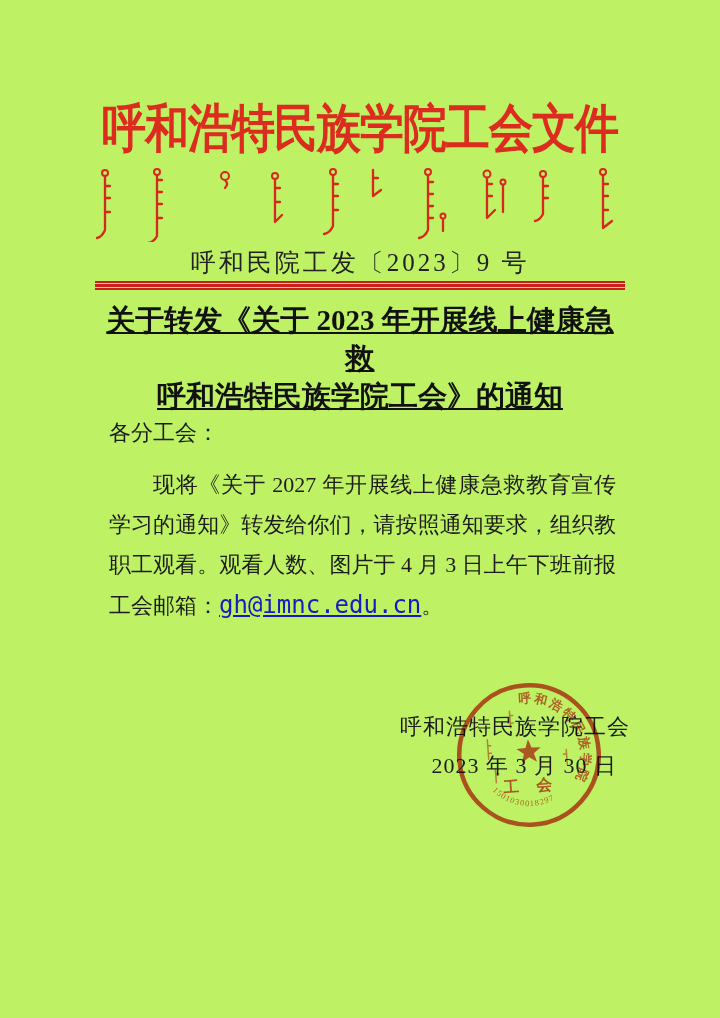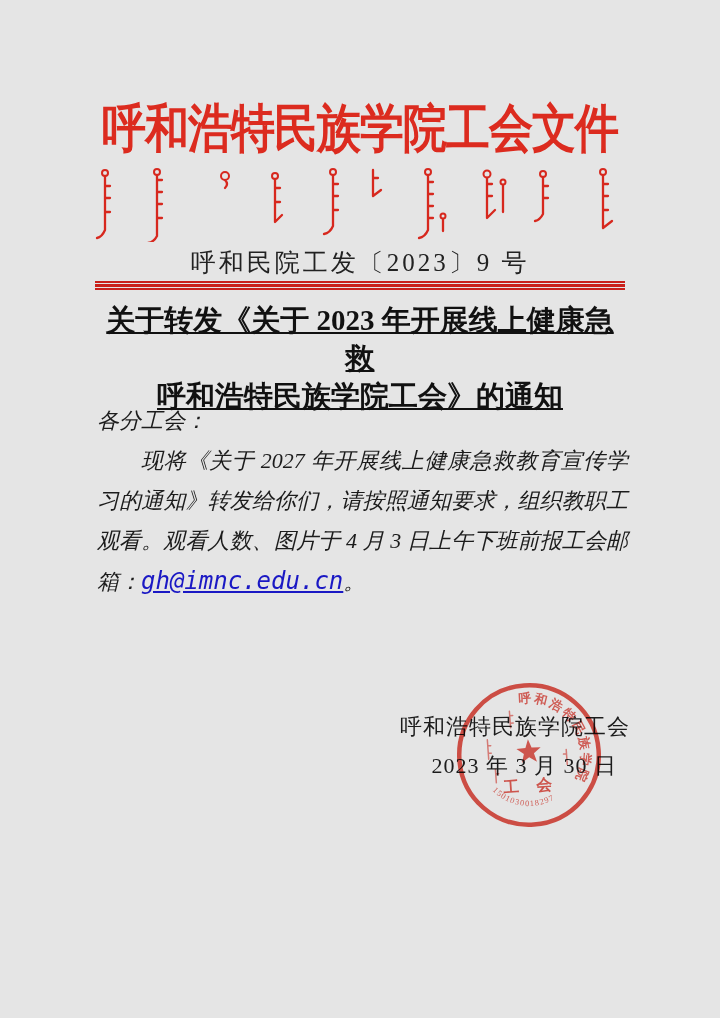--- a/index.html
+++ b/index.html
@@ -1,17 +1,17 @@
 <!DOCTYPE html>
 <html><head>
 <meta charset="utf-8">
 <style>
   html,body{margin:0;padding:0;background:#ffffff;}
   .page{
-    position:relative;width:720px;height:1018px;margin:0 auto;background:#e5e5e5;
+    position:relative;width:720px;height:1018px;margin:0 auto;background:#bef264;
     overflow:hidden;font-family:"Liberation Serif","DejaVu Serif",serif;color:#1c1c1c;
   }
   
   .red-head{
     position:absolute;left:95px;top:94px;width:530px;margin:0;
     font-size:44px;font-weight:900;letter-spacing:-1px;color:#dc2b1f;
     text-align:center;white-space:nowrap;
     transform:scaleY(1.18);transform-origin:center top;
     font-family:"Liberation Serif","DejaVu Serif",serif;
   }
@@ -32,21 +32,21 @@
   
   .doc-title{
     position:absolute;left:92px;top:301px;width:536px;text-align:center;
     font-size:29px;font-weight:700;line-height:38px;color:#111;text-decoration:underline;
   }
   
   .body-text{
     position:absolute;left:97px;top:401px;width:531px;
     font-size:22px;line-height:40px;color:#1c1c1c;
   }
-  .body-text p{margin:0;font-style:italic;}
+  .body-text p{margin:12px;}
   .para{text-align:justify;text-align-last:left;text-indent:2em;}
   .email{
     font-family:"DejaVu Sans Mono","Liberation Mono",monospace;
     font-size:24px;color:#1a18c4;text-decoration:underline;cursor:pointer;
   }
   
   .sig-org{position:absolute;top:712px;right:90px;font-size:22px;letter-spacing:1px;z-index:2;}
   .sig-date{position:absolute;top:751px;right:103px;font-size:22px;letter-spacing:1px;z-index:2;}
   
   .stamp{

